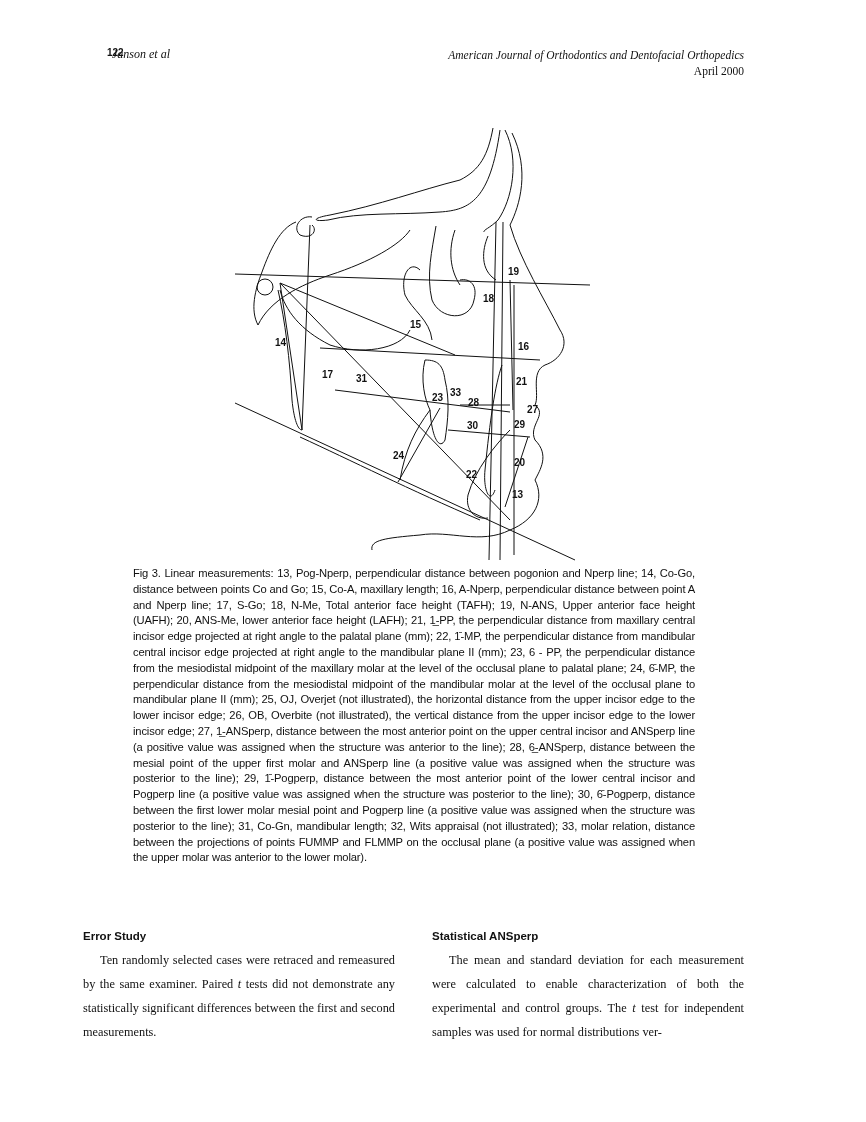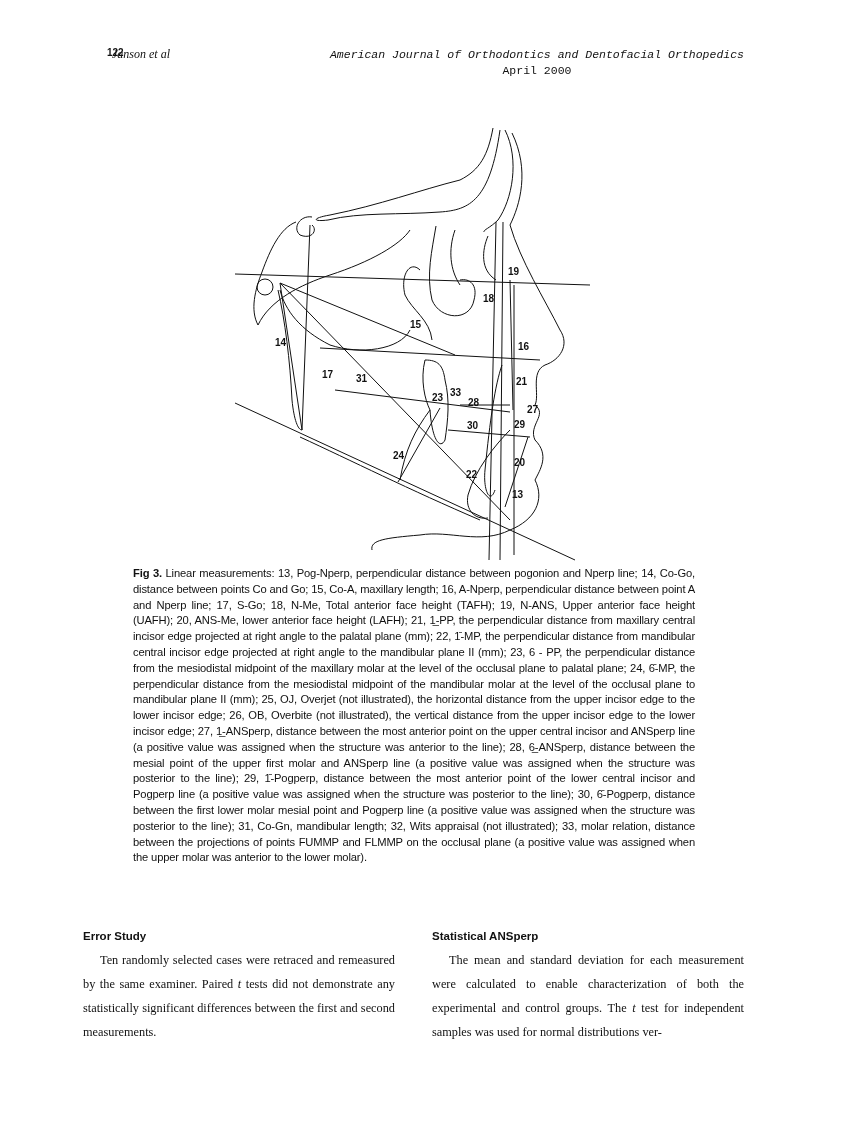--- a/index.html
+++ b/index.html
@@ -1,25 +1,25 @@
 <!DOCTYPE html>
 <html><head>
 <meta charset="utf-8">
 <style>
   html, body { margin: 0; padding: 0; background: #ffffff; }
   body { width: 866px; height: 1122px; position: relative; overflow: hidden; color: #111; }
   .page-num { position: absolute; left: 83px; top: 47px; font-family: "Liberation Sans", sans-serif; font-weight: bold; font-size: 10px; margin-left: 24px; }
   .authors { position: absolute; left: 112px; top: 47px; font-family: "Liberation Serif", serif; font-style: italic; font-size: 12px; }
-  .journal { position: absolute; right: 122px; top: 47px; font-family: Liberation Mono, monospace; font-style: italic; font-size: 11.5px; text-align: center; line-height: 16px; }
+  .journal { position: absolute; right: 122px; top: 47px; font-family: Liberation Serif, serif; font-style: italic; font-size: 11.5px; text-align: right; line-height: 16px; }
   .journal .date { font-style: normal; }
   .figure { position: absolute; left: 225px; top: 125px; width: 365px; height: 440px; }
   .figure svg { width: 100%; height: 100%; }
   .figure text { font-family: "Liberation Sans", sans-serif; font-size: 10px; font-weight: bold; fill: #111; }
   .caption { position: absolute; left: 133px; top: 566px; width: 562px; font-family: "Liberation Sans", sans-serif; font-size: 11.2px; line-height: 15.8px; text-align: justify; letter-spacing: -0.15px; }
-  .caption .fig-label { font-weight: bold; }
+  .caption .fig-label { font-weight: normal; }
   .caption .caption-title { }
   .col { position: absolute; top: 918px; width: 312px; }
   .col-left { left: 83px; }
   .col-right { left: 432px; }
   .col h3 { margin: 12px 0 6px 0; font-family: "Liberation Sans", sans-serif; font-weight: bold; font-size: 11.5px; }
   .col p { margin: 0; font-family: "Liberation Serif", serif; font-size: 12.3px; line-height: 24px; text-align: justify; text-indent: 17px; }
 </style>
 </head>
 <body>
 

